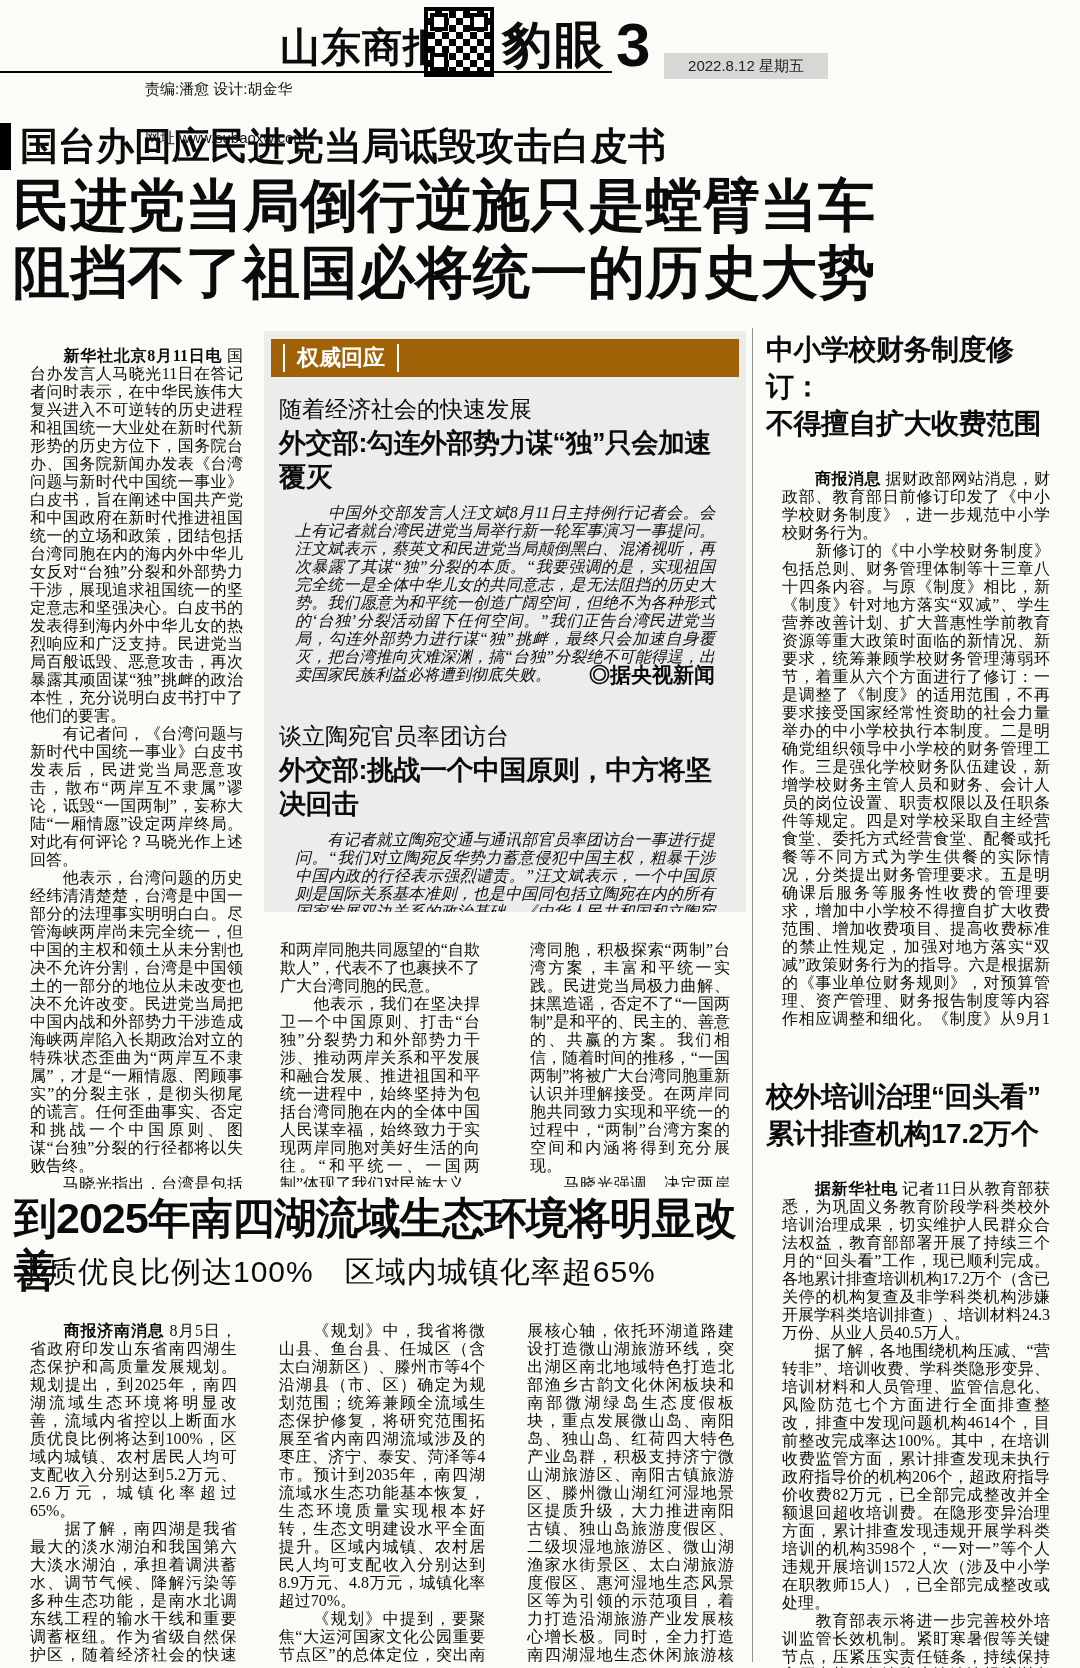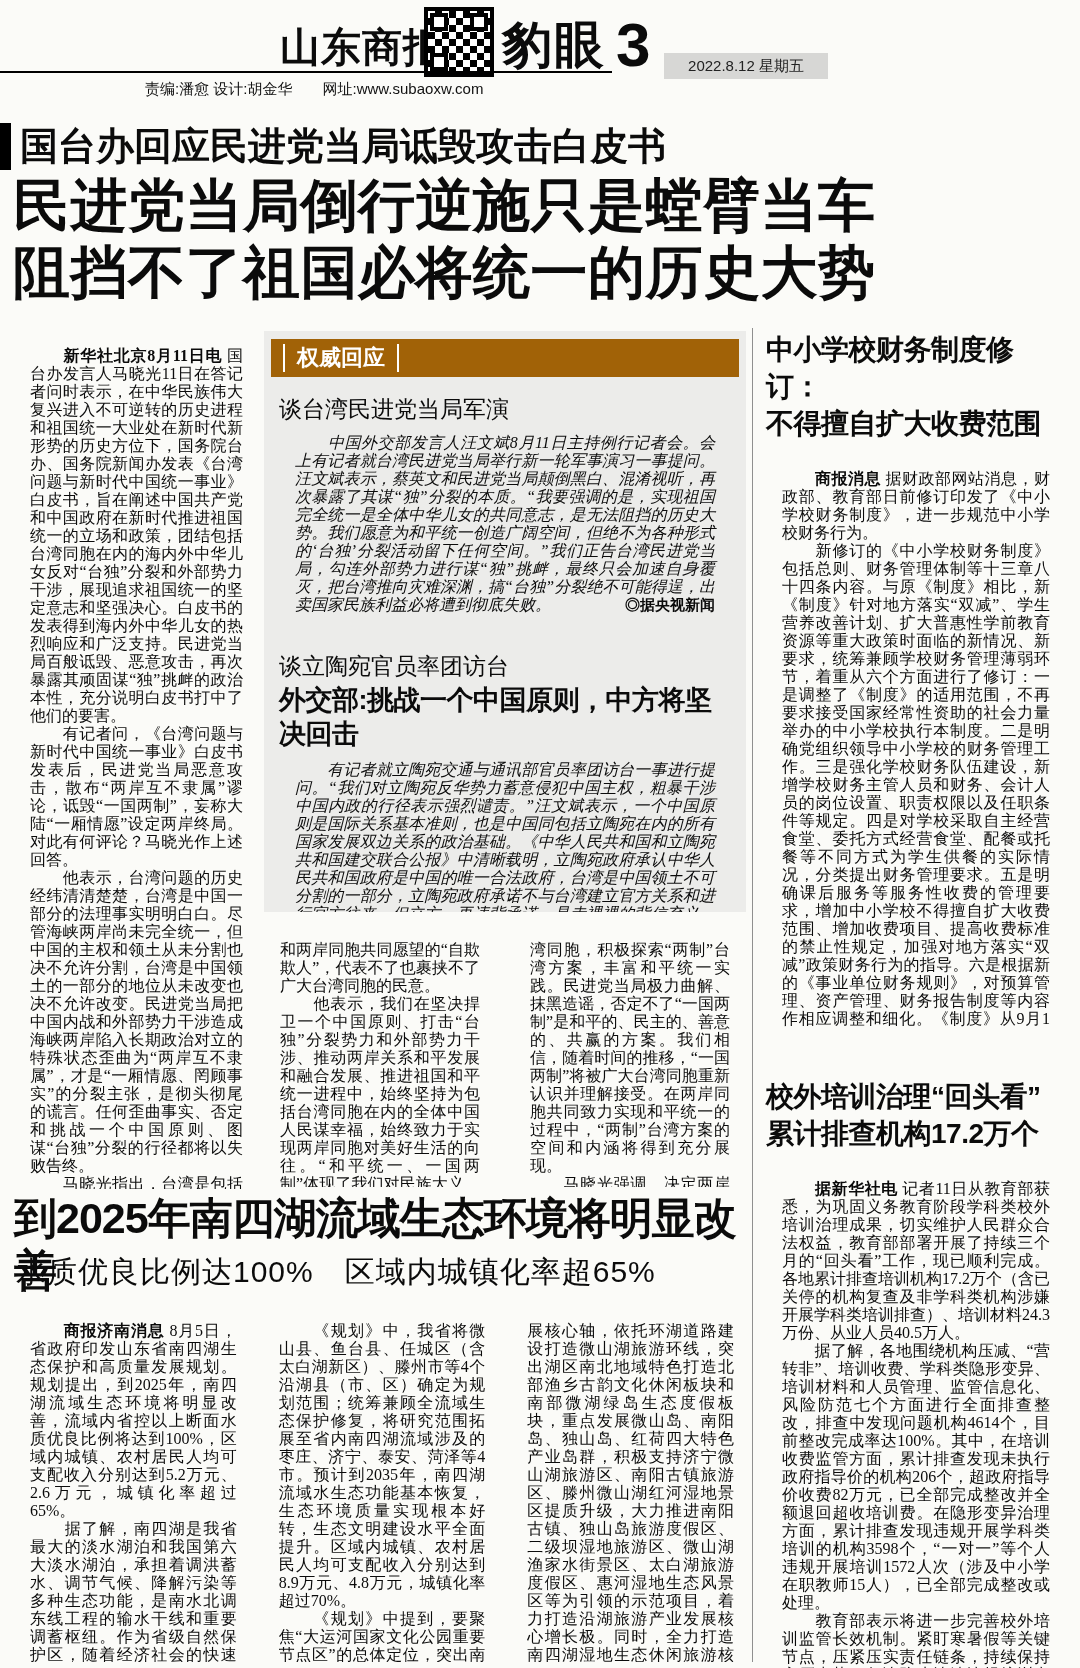--- a/index.html
+++ b/index.html
@@ -10,21 +10,21 @@
   .paper-name { position:absolute; left:280px; top:27px; font:900 40px/1 "Liberation Sans",sans-serif; letter-spacing:1px; }
   .qr { position:absolute; left:424px; top:7px; width:70px; height:70px; box-sizing:border-box; border:4px solid #000;
         background:conic-gradient(#000 25%, #fff 0 50%, #000 0 75%, #fff 0) 0 0/14px 14px; }
   .qr .fp { position:absolute; width:18px; height:18px; background:#fff; border:4px solid #000; box-sizing:border-box; }
   .qr .fp.tl { left:2px; top:2px; } .qr .fp.tr { right:2px; top:2px; } .qr .fp.bl { left:2px; bottom:2px; }
   .brand-name { position:absolute; left:502px; top:20px; font:800 50px/1 "Liberation Sans",sans-serif; letter-spacing:2px; }
   .page-number { position:absolute; left:616px; top:14px; font:900 62px/1 "Liberation Sans",sans-serif; }
   .date-badge { position:absolute; left:664px; top:53px; width:164px; height:26px; background:#d7d7d5;
                 font:15px/26px "Liberation Sans",sans-serif; text-align:center; color:#222; }
   .mast-rule { position:absolute; left:0; top:71px; width:612px; height:2px; background:#000; }
-  .credits-row { position:absolute; left:145px; top:79px; display:flex; gap:30px; font:15px/19px "Liberation Sans",sans-serif; color:#111; }
+  .credits-row { position:absolute; left:145px; top:79px; display:flex; gap:30px; font:15px/19px "Liberation Sans",sans-serif; color:#111;flex-direction:column; }
 
   
   .kicker-marker { position:absolute; left:0; top:123px; width:11px; height:47px; background:#000; }
   .lead-kicker { position:absolute; left:20px; top:123px; font:600 38px/47px "Liberation Sans",sans-serif; }
   .lead-headline { position:absolute; left:13px; top:172px; width:1060px; font:900 57px/67px "Liberation Sans",sans-serif;
                    white-space:pre-line; letter-spacing:0.5px; }
 
   
   .bt { margin:16px; font-size:16px; line-height:18px; text-align:justify; white-space:pre-line; }
   .dl { font-weight:700; }
@@ -32,21 +32,21 @@
   .lead-col1 { position:absolute; left:14px; top:331px; width:245px; height:858px; overflow:hidden; }
 
   .mid-box { position:absolute; left:264px; top:331px; width:482px; height:581px; background:#ececea; overflow:hidden; }
   .box-bar { margin:8px 7px 0 7px; height:38px; background:#a16207; color:#fff; display:flex; align-items:center;
              padding-left:12px; font:700 22px/1 "Liberation Sans",sans-serif; }
   .box-bar .bar-label { border-left:2px solid #fff; border-right:2px solid #fff; padding:3px 12px; }
   .box-item { padding:17px 15px 4px 15px; }
   .box-kicker { font:500 23px/30px "Liberation Sans",sans-serif; }
   .box-title { font:900 27px/34px "Liberation Sans",sans-serif; margin-top:2px; letter-spacing:-0.5px; }
   .box-body { margin-top:10px; font-style:italic; }
-  .box-source { float:right; font-style:normal; font-weight:700; font-size:15px; font-family:"Liberation Sans",sans-serif; }
+  .box-source { float:right; font-style:normal; font-weight:700; font-size:21px; font-family:"Liberation Sans",sans-serif; }
 
   .lead-cols23 { position:absolute; left:264px; top:925px; width:482px; height:262px; display:flex; gap:18px; overflow:hidden; }
   .lead-col2, .lead-col3 { width:236px; overflow:hidden; }
 
   .v-divider { position:absolute; left:752px; top:328px; width:1px; height:1334px; background:#8f8f8f; }
 
   
   .sidebar { position:absolute; left:766px; top:331px; width:300px; }
   .sb-title { font:900 28px/37px "Liberation Sans",sans-serif; white-space:pre-line; letter-spacing:-0.5px; }
   .sb-body { margin-top:12px; height:574px; overflow:hidden; }
@@ -89,21 +89,22 @@
 　　有记者问，《台湾问题与新时代中国统一事业》白皮书发表后，民进党当局恶意攻击，散布“两岸互不隶属”谬论，诋毁“一国两制”，妄称大陆“一厢情愿”设定两岸终局。对此有何评论？马晓光作上述回答。
 　　他表示，台湾问题的历史经纬清清楚楚，台湾是中国一部分的法理事实明明白白。尽管海峡两岸尚未完全统一，但中国的主权和领土从未分割也决不允许分割，台湾是中国领土的一部分的地位从未改变也决不允许改变。民进党当局把中国内战和外部势力干涉造成海峡两岸陷入长期政治对立的特殊状态歪曲为“两岸互不隶属”，才是“一厢情愿、罔顾事实”的分裂主张，是彻头彻尾的谎言。任何歪曲事实、否定和挑战一个中国原则、图谋“台独”分裂的行径都将以失败告终。
 　　马晓光指出，台湾是包括2300万台湾同胞在内的全体中国人民的台湾。台湾的前途系于国家统一，只能也必须由全体中国人民共同决定。祖国统一是历史大势，不以“台独”分裂势力的意志为转移。民进党当局打着“民主”的幌子，行“绿色恐怖”之实，谋“独”拒统，才是背离历史趋势</span></p>
   </div>
 
   <div class="mid-box">
     <div class="box-bar">
       <span class="bar-label">权威回应</span>
     </div>
     <div class="box-item">
-      <div class="box-kicker">谈台湾民进党当局军演</div>
+      <div class="box-kicker">随着经济社会的快速发展</div>
+      <div class="box-title">外交部:勾连外部势力谋“独”只会加速覆灭</div>
       <p class="bt box-body"><span>　　中国外交部发言人汪文斌8月11日主持例行记者会。会上有记者就台湾民进党当局举行新一轮军事演习一事提问。汪文斌表示，蔡英文和民进党当局颠倒黑白、混淆视听，再次暴露了其谋“独”分裂的本质。“我要强调的是，实现祖国完全统一是全体中华儿女的共同意志，是无法阻挡的历史大势。我们愿意为和平统一创造广阔空间，但绝不为各种形式的‘台独’分裂活动留下任何空间。”我们正告台湾民进党当局，勾连外部势力进行谋“独”挑衅，最终只会加速自身覆灭，把台湾推向灾难深渊，搞“台独”分裂绝不可能得逞，出卖国家民族利益必将遭到彻底失败。</span><span class="box-source">◎据央视新闻</span></p>
     </div>
     <div class="box-item">
       <div class="box-kicker">谈立陶宛官员率团访台</div>
       <div class="box-title">外交部:挑战一个中国原则，中方将坚决回击</div>
       <p class="bt box-body"><span>　　有记者就立陶宛交通与通讯部官员率团访台一事进行提问。“我们对立陶宛反华势力蓄意侵犯中国主权，粗暴干涉中国内政的行径表示强烈谴责。”汪文斌表示，一个中国原则是国际关系基本准则，也是中国同包括立陶宛在内的所有国家发展双边关系的政治基础。《中华人民共和国和立陶宛共和国建交联合公报》中清晰载明，立陶宛政府承认中华人民共和国政府是中国的唯一合法政府，台湾是中国领土不可分割的一部分，立陶宛政府承诺不与台湾建立官方关系和进行官方往来，但立方一再违背承诺，是赤裸裸的背信弃义。同时，汪文斌指出，对于立方有关人员挑战一个中国原则，损害中国主权和领土完整的恶劣挑衅，中方将坚决回击，我们敦促地方有关人员不要继续充当“台独”和反华势力的棋子，更不要在错误的道路上越走越远。</span></p>
     </div>
   </div>
 
   <div class="lead-cols23">

